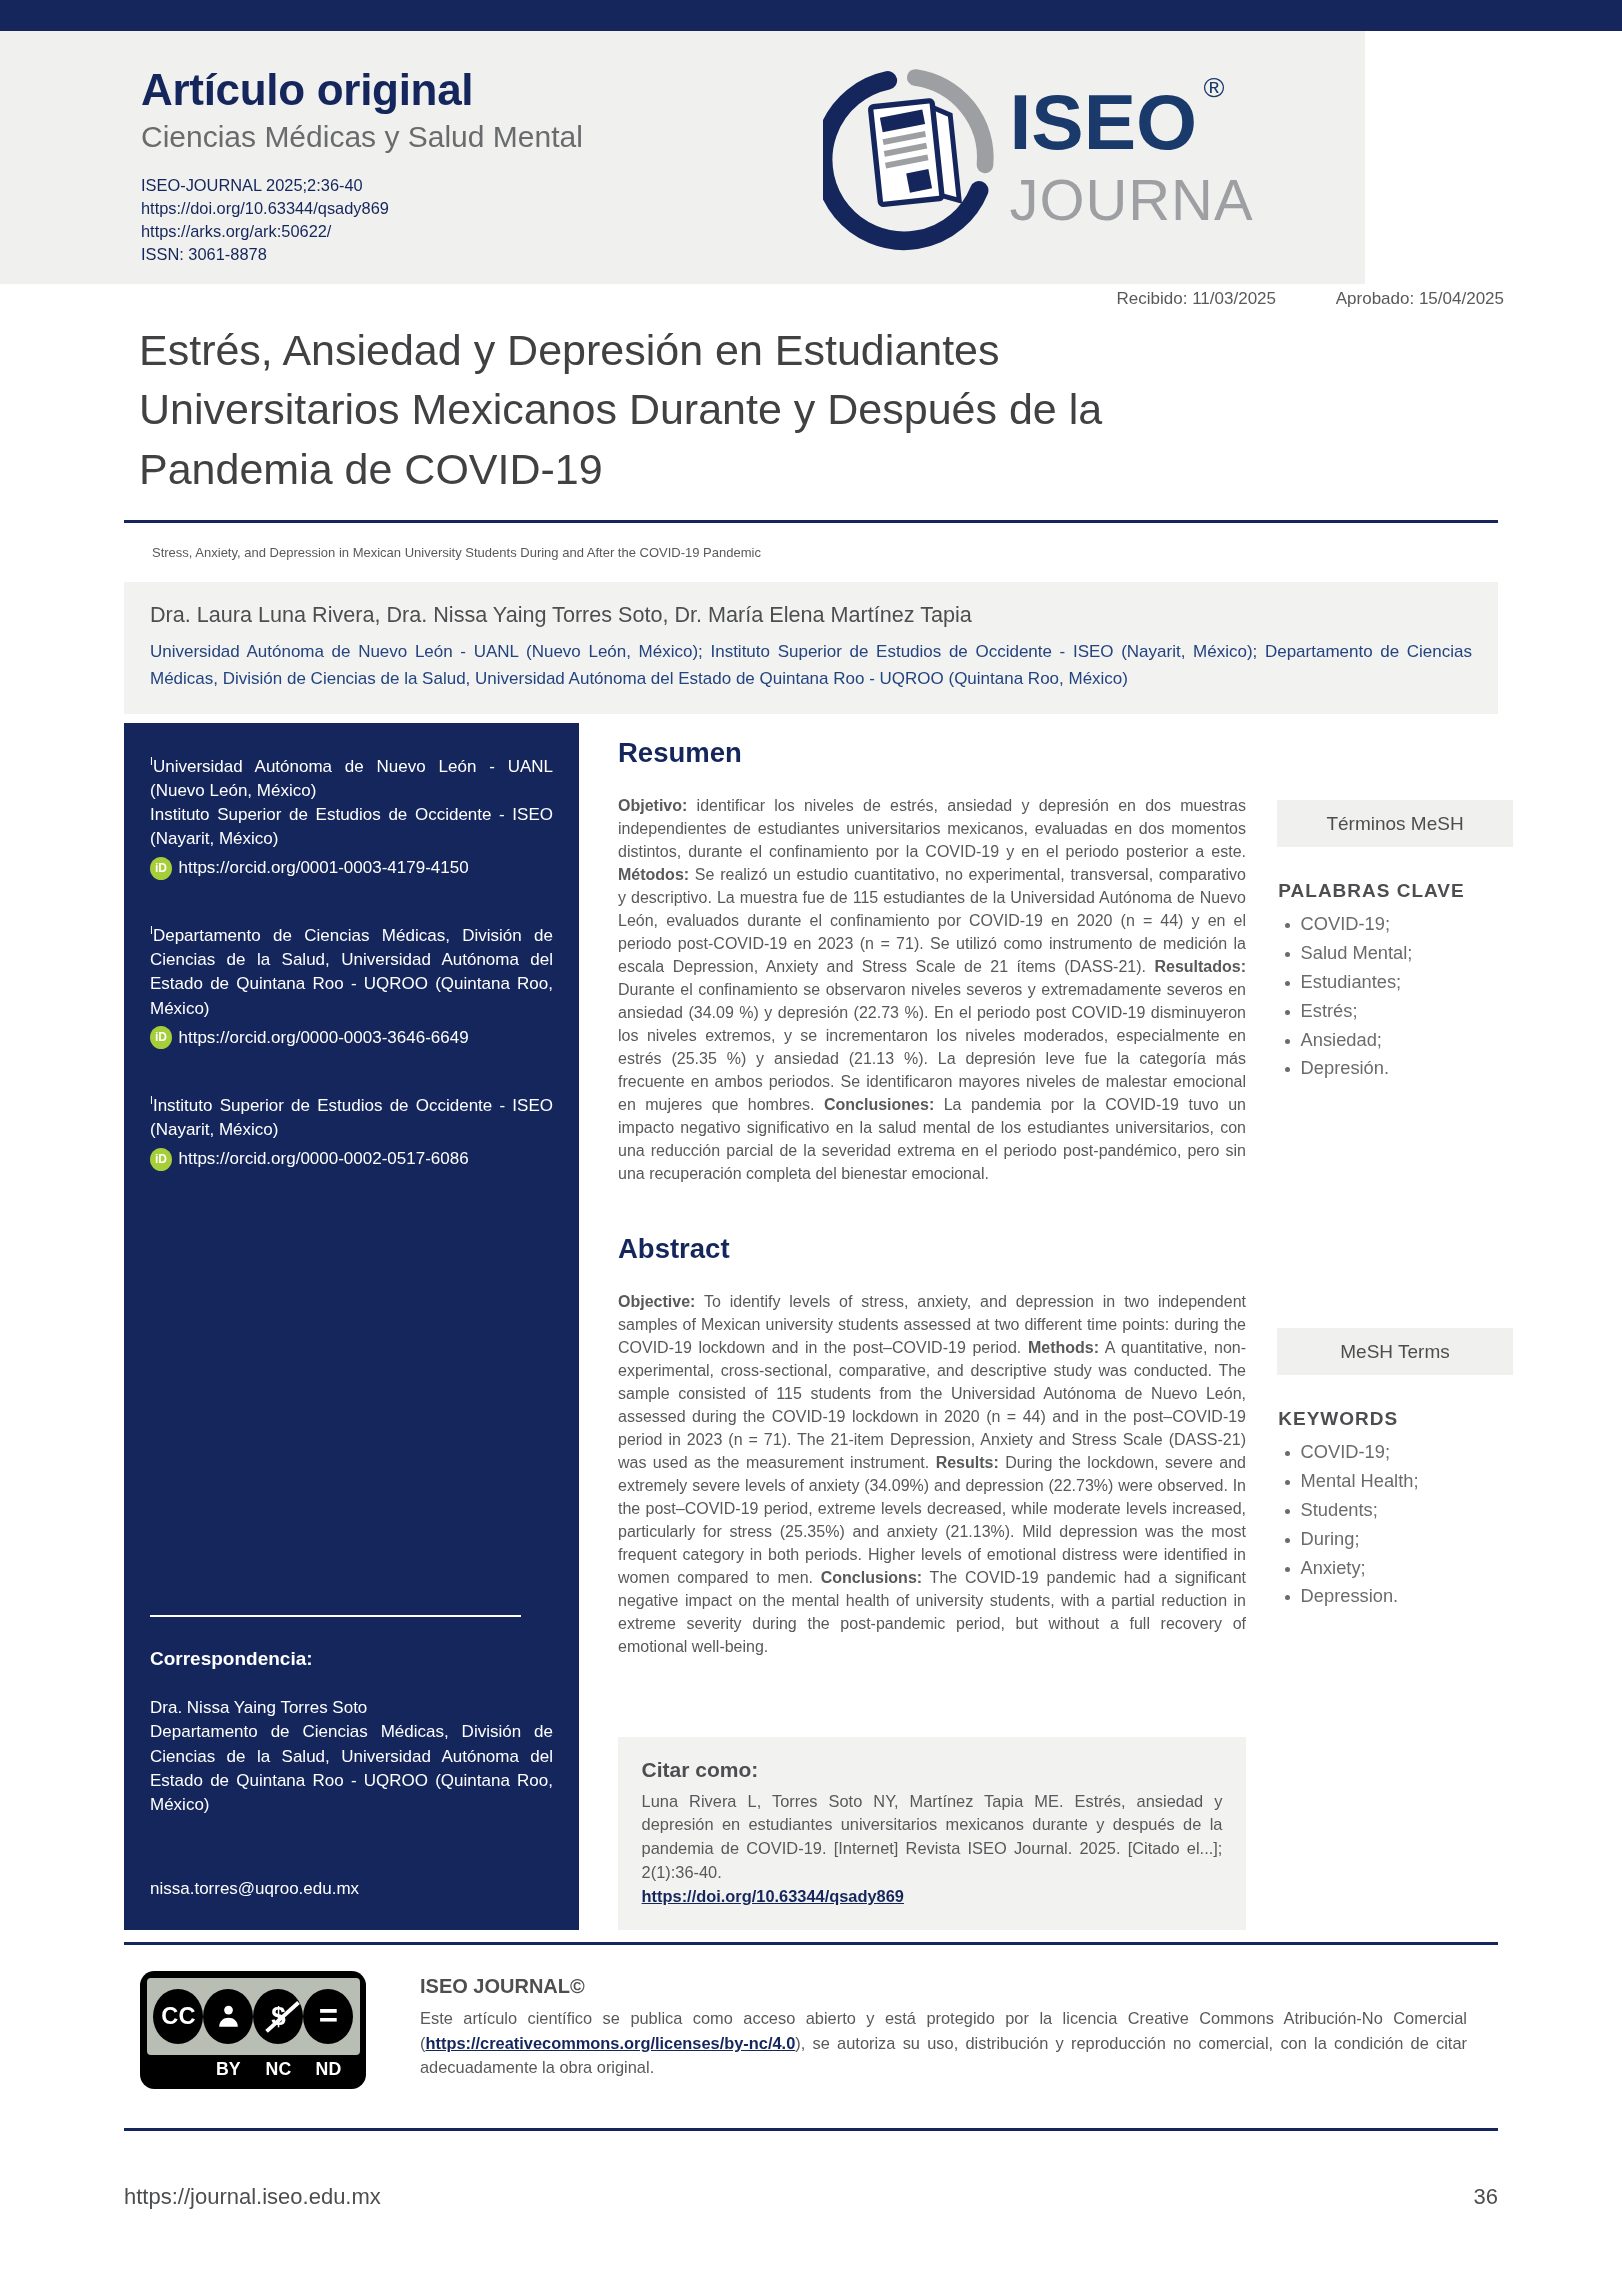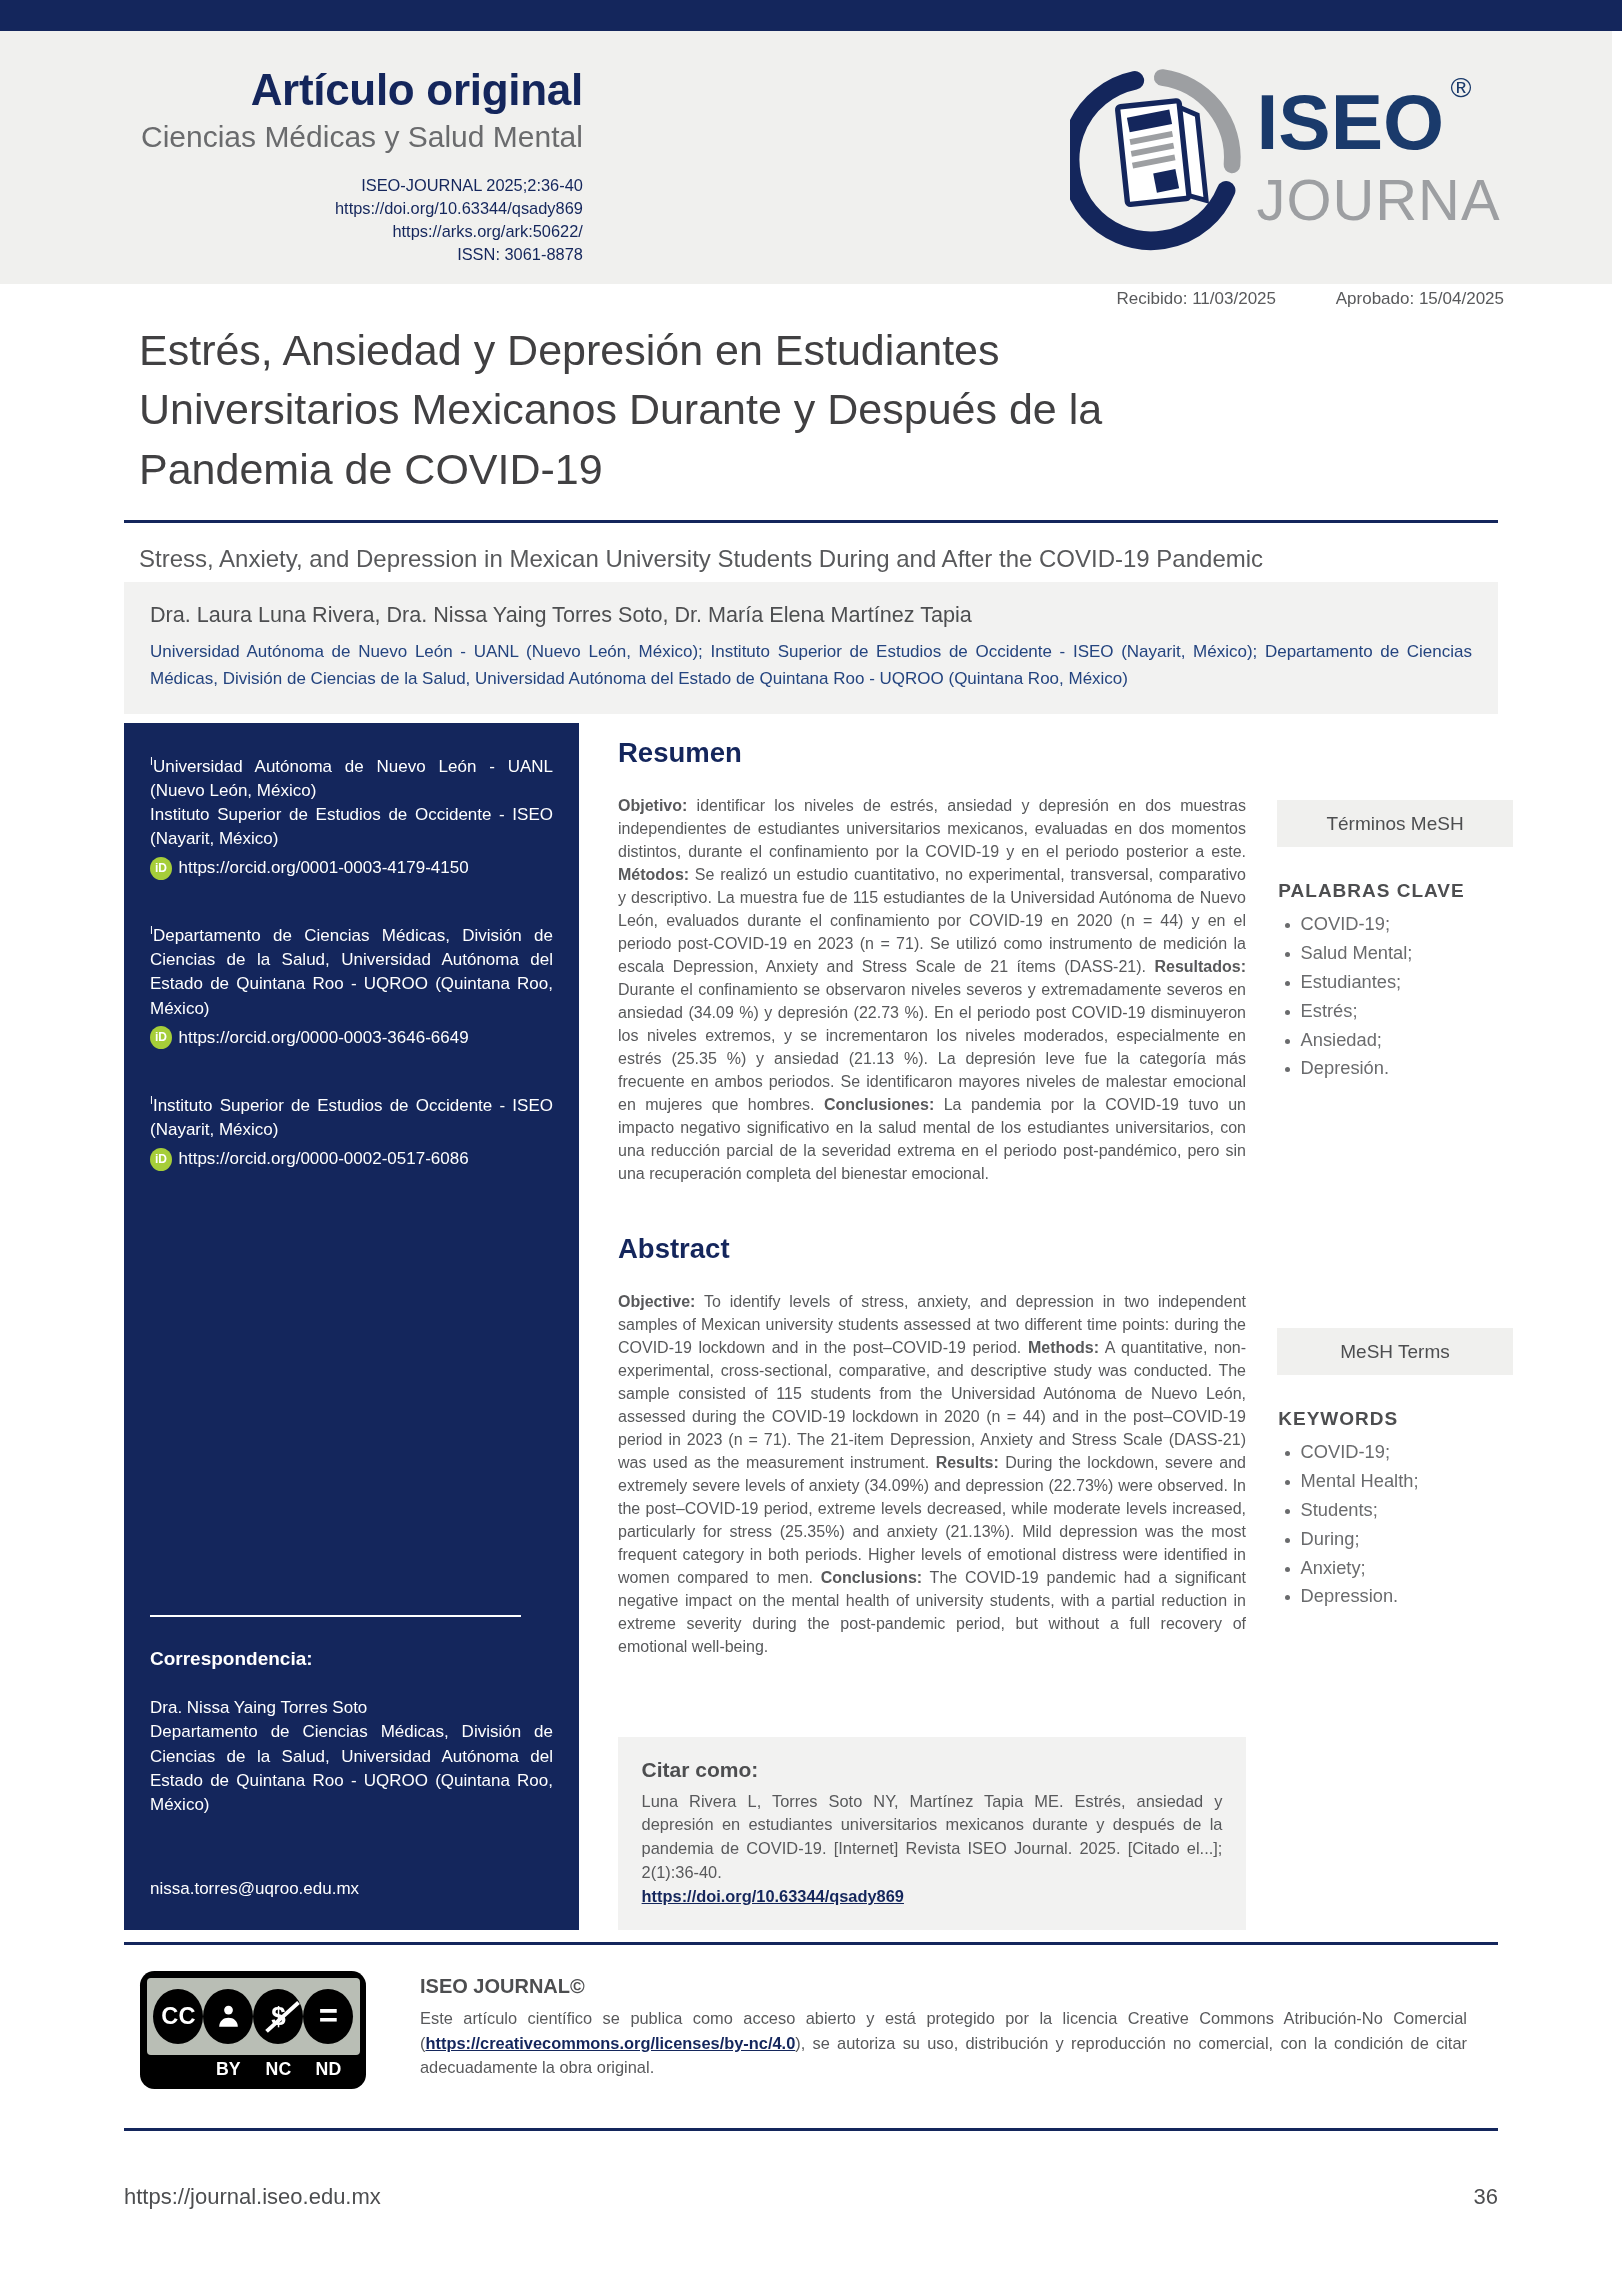--- a/index.html
+++ b/index.html
@@ -13,34 +13,34 @@
     --label-gray:#4D4E50;
     --logo-gray:#9D9FA2;
     --orcid:#A6CE39;
     --affil-blue:#24447F;
   }
   *{margin:0;padding:0;box-sizing:border-box;}
   body{background:#fff;font-family:"Liberation Sans",sans-serif;}
   .page{position:relative;width:1623px;height:2295px;background:#fff;overflow:hidden;}
 
   .topbar{position:absolute;top:0;left:0;width:1623px;height:31px;background:var(--navy);}
-  .header{position:absolute;top:31px;left:0;width:1612px;height:253px;background:var(--gray-bg);text-align:right;}
+  .header{position:absolute;top:31px;left:0;width:1365px;height:253px;background:var(--gray-bg);}
   .header-left{position:absolute;left:141px;top:34px;}
   .article-type{font-size:44px;font-weight:600;color:var(--navy);letter-spacing:-0.3px;}
   .section-name{font-size:30px;font-weight:400;color:var(--mid-gray);margin-top:5.2px;}
   .meta{margin-top:19.6px;font-size:16.4px;line-height:1.4;color:var(--navy);}
   .meta a{color:var(--navy);text-decoration:none;display:block;}
   .logo{position:absolute;right:110px;top:26px;}
 
   .dates{position:absolute;top:289px;right:119px;font-size:17px;color:var(--body-gray);padding-left:14px;}
   .dates span{margin-left:55px;}
   .title-es{position:absolute;top:321px;left:139px;width:1387px;font-size:43px;line-height:1.38;color:var(--dark-gray);font-weight:400;}
   .rule{position:absolute;left:124px;width:1374px;background:var(--navy);}
   .rule1{top:520px;height:3.3px;}
-  .title-en{position:absolute;top:545px;left:139px;width:1381px;font-size:24px;color:var(--body-gray);}
+  .title-en{position:absolute;top:545px;left:152px;width:1381px;font-size:13px;color:var(--body-gray);}
 
   .authors-box{position:absolute;top:582px;left:124px;width:1374px;background:var(--gray-bg2);padding:19.6px 26px 22px;}
   .authors{font-size:21.6px;color:var(--label-gray);}
   .affils-inline{margin-top:10.5px;font-size:17px;line-height:1.6;color:var(--affil-blue);text-align:justify;}
 
   .sidebar{position:absolute;top:723px;left:124px;width:455px;height:1207px;background:var(--navy);color:#fff;
            padding:31px 26px 29px;display:flex;flex-direction:column;font-size:17px;line-height:1.42;}
   .aff{margin-bottom:43px;text-align:justify;}
   .aff sup{font-size:10.5px;vertical-align:super;}
   .aff-line{display:block;}

